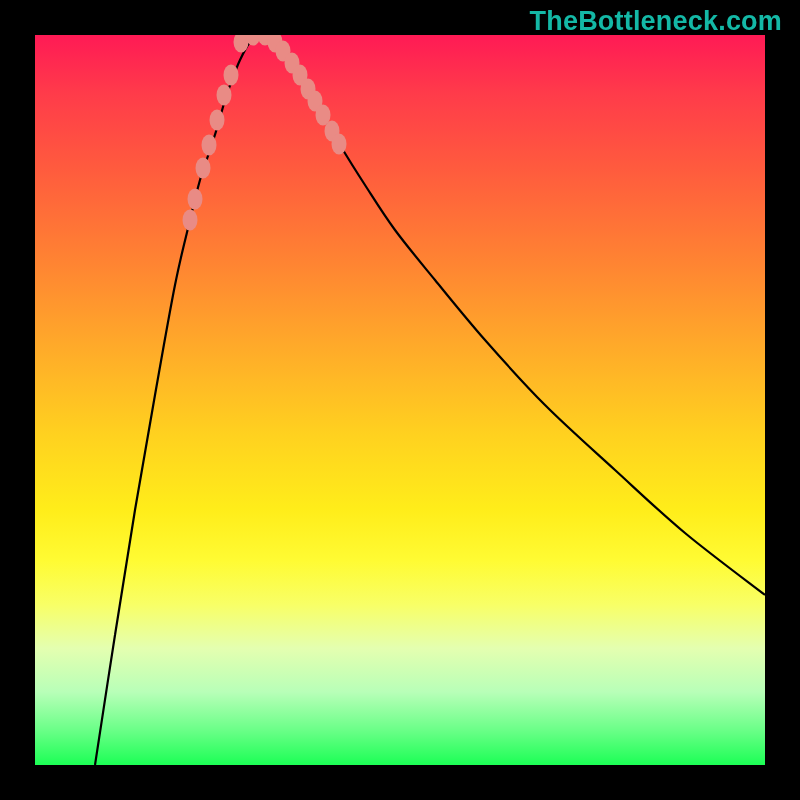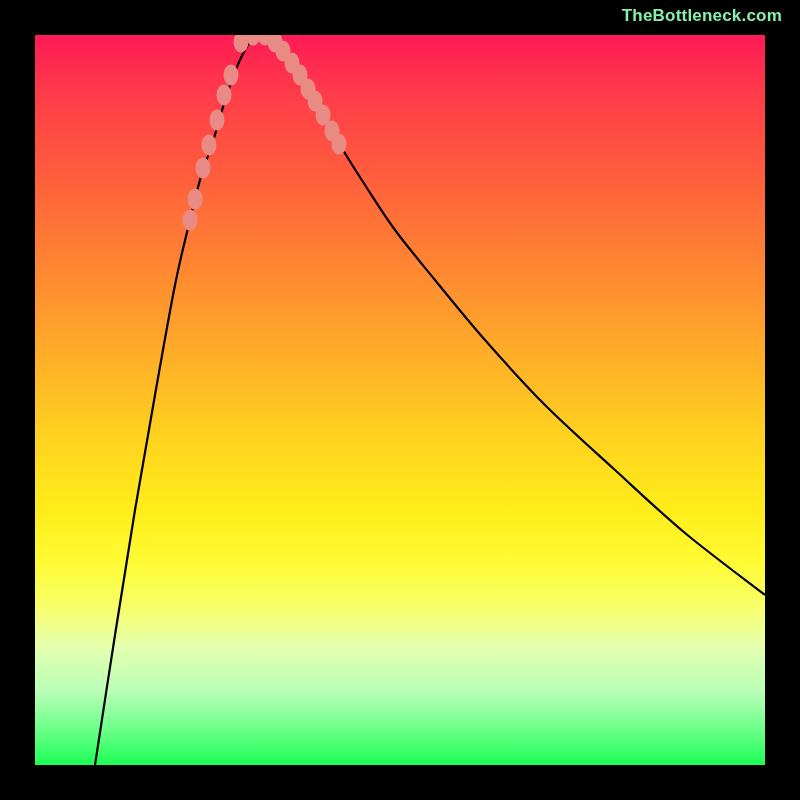--- a/index.html
+++ b/index.html
@@ -16,23 +16,23 @@
     left: 0;
     width: 800px;
     height: 800px;
     background: #000;
   }
   .watermark {
     position: absolute;
     top: 6px;
     right: 18px;
     font-family: Arial, Helvetica, sans-serif;
-    font-size: 17px;
+    font-size: 27px;
     font-weight: 600;
-    color: #86efac;
+    color: #14b8a6;
     letter-spacing: 0.2px;
     z-index: 10;
   }
   .plot-bg {
     position: absolute;
     left: 35px;
     top: 35px;
     width: 730px;
     height: 730px;
     background: linear-gradient(to bottom,

